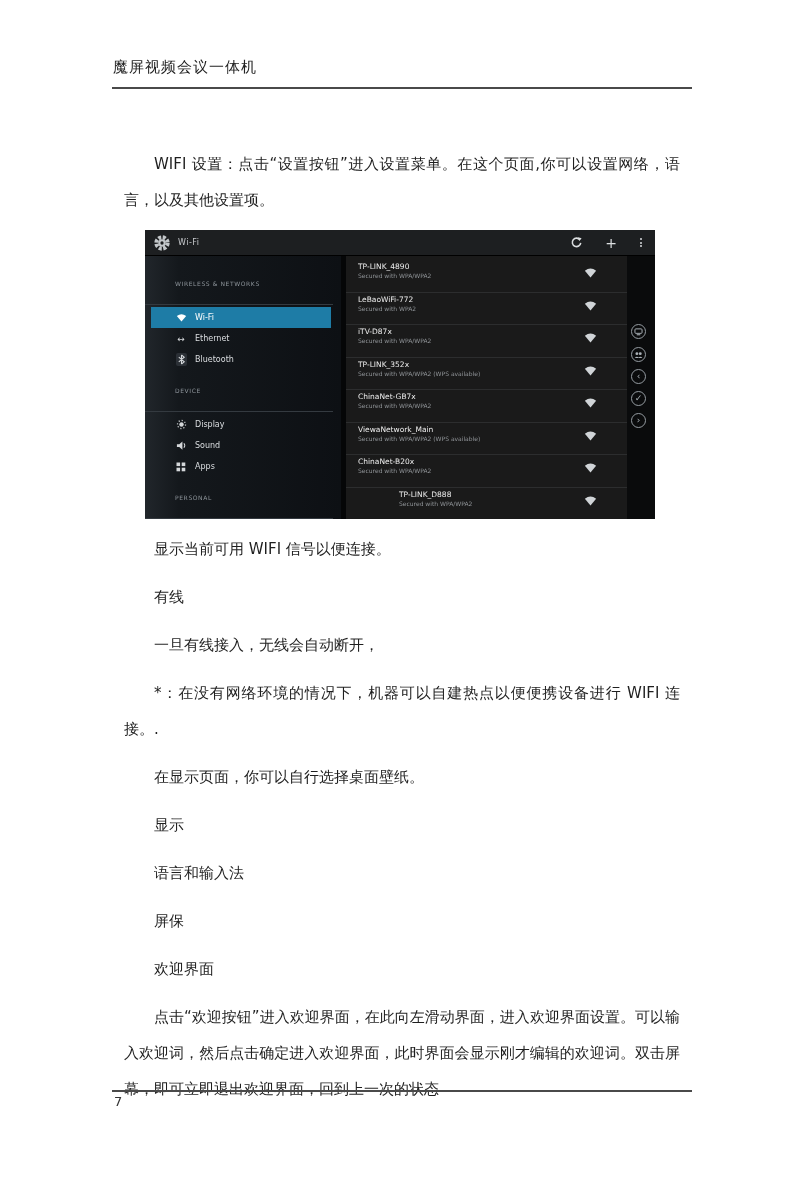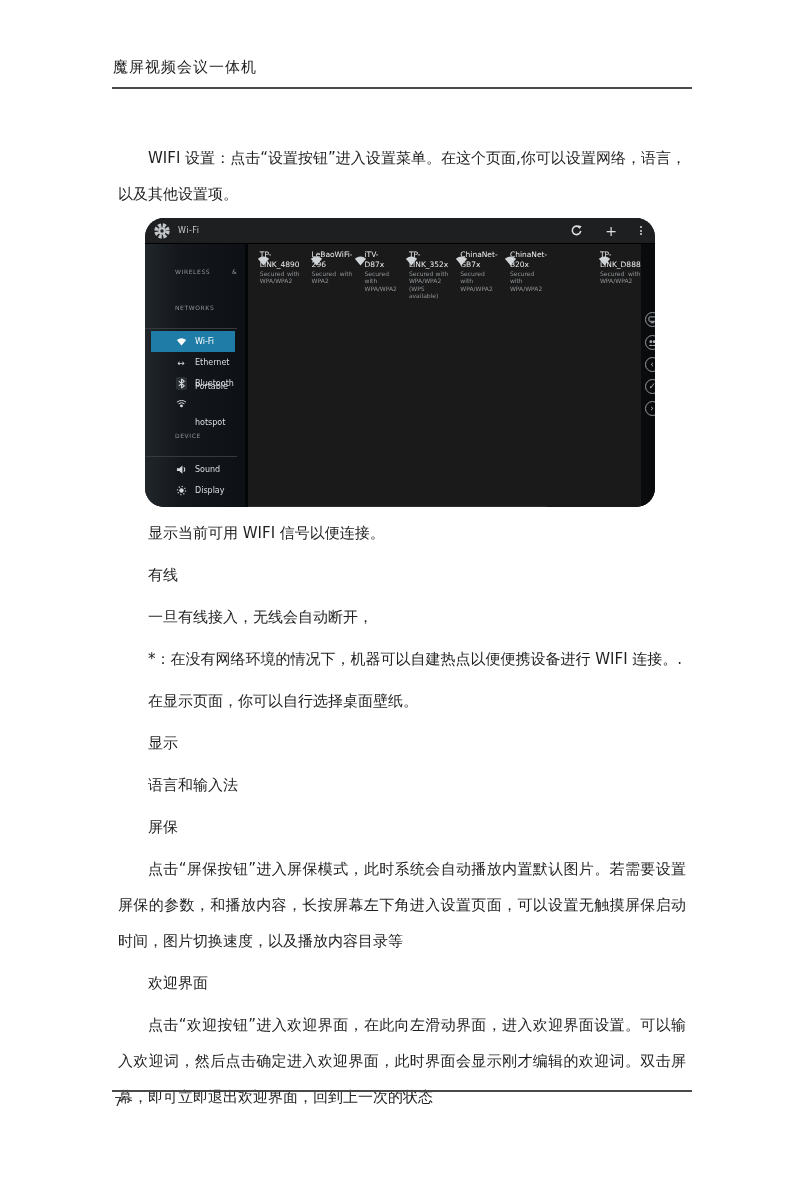--- a/index.html
+++ b/index.html
@@ -5,24 +5,24 @@
   html,body{margin:0;padding:0;background:#fff;}
   .page{position:relative;width:800px;height:1178px;background:#ffffff;overflow:hidden;
         font-family:"DejaVu Sans","Liberation Sans",sans-serif;color:#1d1d1d;}
   .doc-header{position:absolute;left:113px;top:58px;font-size:15px;letter-spacing:1px;color:#222;}
   .header-rule{position:absolute;left:112px;right:108px;top:87px;border-top:2px solid #4a4a4a;}
   .footer-rule{position:absolute;left:112px;right:108px;top:1090px;border-top:2px solid #4a4a4a;}
   .page-num{position:absolute;left:114px;top:1094px;font-size:13px;color:#333;}
 
   .content{position:absolute;left:112px;top:134px;width:580px;font-size:15px;line-height:36px;
            text-align:justify;color:#1f1f1f;}
-  .content p{margin:6px;text-indent:2em;}
+  .content p{margin:12px;text-indent:2em;}
 
   
-  .shot{position:relative;width:510px;height:289px;margin:5px 0 8px 33px;background:#101113;overflow:hidden;border-radius:19px;}
+  .shot{position:relative;width:510px;height:289px;margin:5px 0 8px 33px;background:#101113;overflow:hidden;}
   .topbar{position:absolute;left:0;top:0;right:0;height:26px;background:#1d1f21;display:flex;
           align-items:center;border-bottom:1px solid #000;box-sizing:border-box;}
   .gear{margin-left:8px;display:flex;align-items:center;}
   .shot-title{margin-left:7px;font-size:8px;color:#c7cacd;letter-spacing:.5px;}
   .tb-right{margin-left:auto;display:flex;align-items:center;gap:23px;margin-right:13px;}
   .tb-btn{display:flex;align-items:center;justify-content:center;color:#dcdfe1;cursor:pointer;}
   .tb-plus{font-size:14px;line-height:14px;}
   .dots{flex-direction:column;gap:1.5px;}
   .dots i{width:2px;height:2px;background:#d7dadc;border-radius:50%;display:block;}
 
@@ -31,21 +31,21 @@
            background:linear-gradient(90deg,#21262b 0px,#14181c 34px,#0d1014 100%);}
   .side-label{font-size:6px;color:#8e959b;letter-spacing:.6px;margin:1px 8px 2px 0;
               padding:2px 0 2px 30px;border-bottom:1px solid #343a40;}
   .side-item{height:21px;display:flex;align-items:center;gap:8px;font-size:8px;color:#dbdee1;
              padding-left:24px;margin:0 10px 0 6px;cursor:pointer;}
   .side-item.selected{background:#1e7ca6;color:#fff;}
   .si{width:12px;display:flex;justify-content:center;align-items:center;flex:none;}
   .bt-badge{background:#2b3036;border-radius:2px;padding:1px;display:flex;}
 
   .side-div{width:5px;background:#050607;}
-  .list{flex:1;background:#1a1a1a;display:flex;padding-top:4px;box-sizing:border-box;}
+  .list{flex:1;background:#1a1a1a;display:flex;flex-direction:column;padding-top:4px;box-sizing:border-box;}
   .net-row{flex:1;position:relative;padding:2px 0 0 12px;border-bottom:1px solid #2c2d2e;
            box-sizing:border-box;cursor:pointer;}
   .net-name{font-size:7.5px;color:#ededed;line-height:1.35;}
   .net-sec{font-size:6px;color:#8f9397;line-height:1.2;transform-origin:left top;}
   .net-icon{position:absolute;right:30px;top:7px;display:flex;}
 
   .strip{width:28px;background:#0a0b0c;position:relative;}
   .circle-btn{position:absolute;left:4px;width:15px;height:15px;border:1.5px solid #959ca2;
               border-radius:50%;display:flex;align-items:center;justify-content:center;
               color:#aab1b7;font-size:9px;line-height:1;cursor:pointer;box-sizing:border-box;}
@@ -110,51 +110,41 @@
             <span class="si">
               <span class="bt-badge">
                   <svg width="9" height="11" viewBox="0 0 10 12">
                 <path d="M5 1 V11 M5 1 L8 3.4 L2 8.6 M5 11 L8 8.6 L2 3.4" fill="none" stroke="#d4d7da" stroke-width="1.2"></path>
               </svg>
                 </span>
             </span>
             <span>Bluetooth</span>
           </div>
 
-          <div class="side-item">
-            <span class="si">
-              <svg width="11" height="10" viewBox="0 0 12 11">
-                <circle cx="6" cy="6.5" r="1.6" fill="#d4d7da"></circle>
-                <path d="M2.8 4.2 Q6 1.6 9.2 4.2" fill="none" stroke="#d4d7da" stroke-width="1.1"></path>
-                <path d="M1 2.4 Q6 -1.4 11 2.4" fill="none" stroke="#d4d7da" stroke-width="1.1"></path>
-              </svg>
-            </span>
-            <span>Portable hotspot</span>
-          </div>
 
           <div class="side-label">DEVICE</div>
+
+          <div class="side-item">
+            <span class="si">
+              <svg width="11" height="11" viewBox="0 0 12 12">
+                <circle cx="6" cy="6" r="2.4" fill="#d4d7da"></circle>
+                <circle cx="6" cy="6" r="4.4" fill="none" stroke="#d4d7da" stroke-width="1.4" stroke-dasharray="1.2 2.2"></circle>
+              </svg>
+            </span>
+            <span>Display</span>
+          </div>
 
           <div class="side-item">
             <span class="si">
               <svg width="11" height="11" viewBox="0 0 12 12">
                 <path d="M1 4.5 H3.6 L7 1.5 V10.5 L3.6 7.5 H1 Z" fill="#d4d7da"></path>
                 <path d="M8.6 3.6 Q10.6 6 8.6 8.4" fill="none" stroke="#d4d7da" stroke-width="1.1"></path>
               </svg>
             </span>
             <span>Sound</span>
-          </div>
-
-          <div class="side-item">
-            <span class="si">
-              <svg width="11" height="11" viewBox="0 0 12 12">
-                <circle cx="6" cy="6" r="2.4" fill="#d4d7da"></circle>
-                <circle cx="6" cy="6" r="4.4" fill="none" stroke="#d4d7da" stroke-width="1.4" stroke-dasharray="1.2 2.2"></circle>
-              </svg>
-            </span>
-            <span>Display</span>
           </div>
 
           <div class="side-item">
             <span class="si">
               <svg width="10" height="10" viewBox="0 0 10 10">
                 <rect x="0.5" y="0.5" width="3.6" height="3.6" fill="#d4d7da"></rect>
                 <rect x="5.7" y="0.5" width="3.6" height="3.6" fill="#d4d7da"></rect>
                 <rect x="0.5" y="5.7" width="3.6" height="3.6" fill="#d4d7da"></rect>
                 <rect x="5.7" y="5.7" width="3.6" height="3.6" fill="#d4d7da"></rect>
               </svg>
@@ -172,21 +162,21 @@
           <div class="net-row">
             <div class="net-name">TP-LINK_4890</div>
             <div class="net-sec">Secured with WPA/WPA2</div>
             <span class="net-icon">
                 <svg width="13" height="11" viewBox="0 0 12 10">
                   <path d="M6 9.5 L0.8 3.4 Q6 -0.9 11.2 3.4 Z" fill="#d0d4d7"></path>
                 </svg>
               </span>
           </div>
           <div class="net-row">
-            <div class="net-name">LeBaoWiFi-296</div>
+            <div class="net-name">LeBaoWiFi-772</div>
             <div class="net-sec">Secured with WPA2</div>
             <span class="net-icon">
                 <svg width="13" height="11" viewBox="0 0 12 10">
                   <path d="M6 9.5 L0.8 3.4 Q6 -0.9 11.2 3.4 Z" fill="#d0d4d7"></path>
                 </svg>
               </span>
           </div>
           <div class="net-row">
             <div class="net-name">iTV-D87x</div>
             <div class="net-sec">Secured with WPA/WPA2</div>
@@ -201,20 +191,29 @@
             <div class="net-sec">Secured with WPA/WPA2 (WPS available)</div>
             <span class="net-icon">
                 <svg width="13" height="11" viewBox="0 0 12 10">
                   <path d="M6 9.5 L0.8 3.4 Q6 -0.9 11.2 3.4 Z" fill="#d0d4d7"></path>
                 </svg>
               </span>
           </div>
           <div class="net-row">
             <div class="net-name">ChinaNet-GB7x</div>
             <div class="net-sec">Secured with WPA/WPA2</div>
+            <span class="net-icon">
+                <svg width="13" height="11" viewBox="0 0 12 10">
+                  <path d="M6 9.5 L0.8 3.4 Q6 -0.9 11.2 3.4 Z" fill="#d0d4d7"></path>
+                </svg>
+              </span>
+          </div>
+          <div class="net-row">
+            <div class="net-name">ViewaNetwork_Main</div>
+            <div class="net-sec">Secured with WPA/WPA2 (WPS available)</div>
             <span class="net-icon">
                 <svg width="13" height="11" viewBox="0 0 12 10">
                   <path d="M6 9.5 L0.8 3.4 Q6 -0.9 11.2 3.4 Z" fill="#d0d4d7"></path>
                 </svg>
               </span>
           </div>
           <div class="net-row">
             <div class="net-name">ChinaNet-B20x</div>
             <div class="net-sec">Secured with WPA/WPA2</div>
             <span class="net-icon">
@@ -257,20 +256,19 @@
     </div>
 
     <p>显示当前可用 WIFI 信号以便连接。</p>
     <p>有线</p>
     <p>一旦有线接入，无线会自动断开，</p>
     <p>*：在没有网络环境的情况下，机器可以自建热点以便便携设备进行 WIFI 连接。.</p>
     <p>在显示页面，你可以自行选择桌面壁纸。</p>
     <p>显示</p>
     <p>语言和输入法</p>
     <p>屏保</p>
-    <p>点击“屏保按钮”进入屏保模式，此时系统会自动播放内置默认图片。若需要设置屏保的参数，和播放内容，长按屏幕左下角进入设置页面，可以设置无触摸屏保启动时间，图片切换速度，以及播放内容目录等</p>
     <p>欢迎界面</p>
     <p>点击“欢迎按钮”进入欢迎界面，在此向左滑动界面，进入欢迎界面设置。可以输入欢迎词，然后点击确定进入欢迎界面，此时界面会显示刚才编辑的欢迎词。双击屏幕，即可立即退出欢迎界面，回到上一次的状态</p>
   </div>
 
   <div class="footer-rule"></div>
   <div class="page-num">7</div>
 </div>
 
 </body></html>

